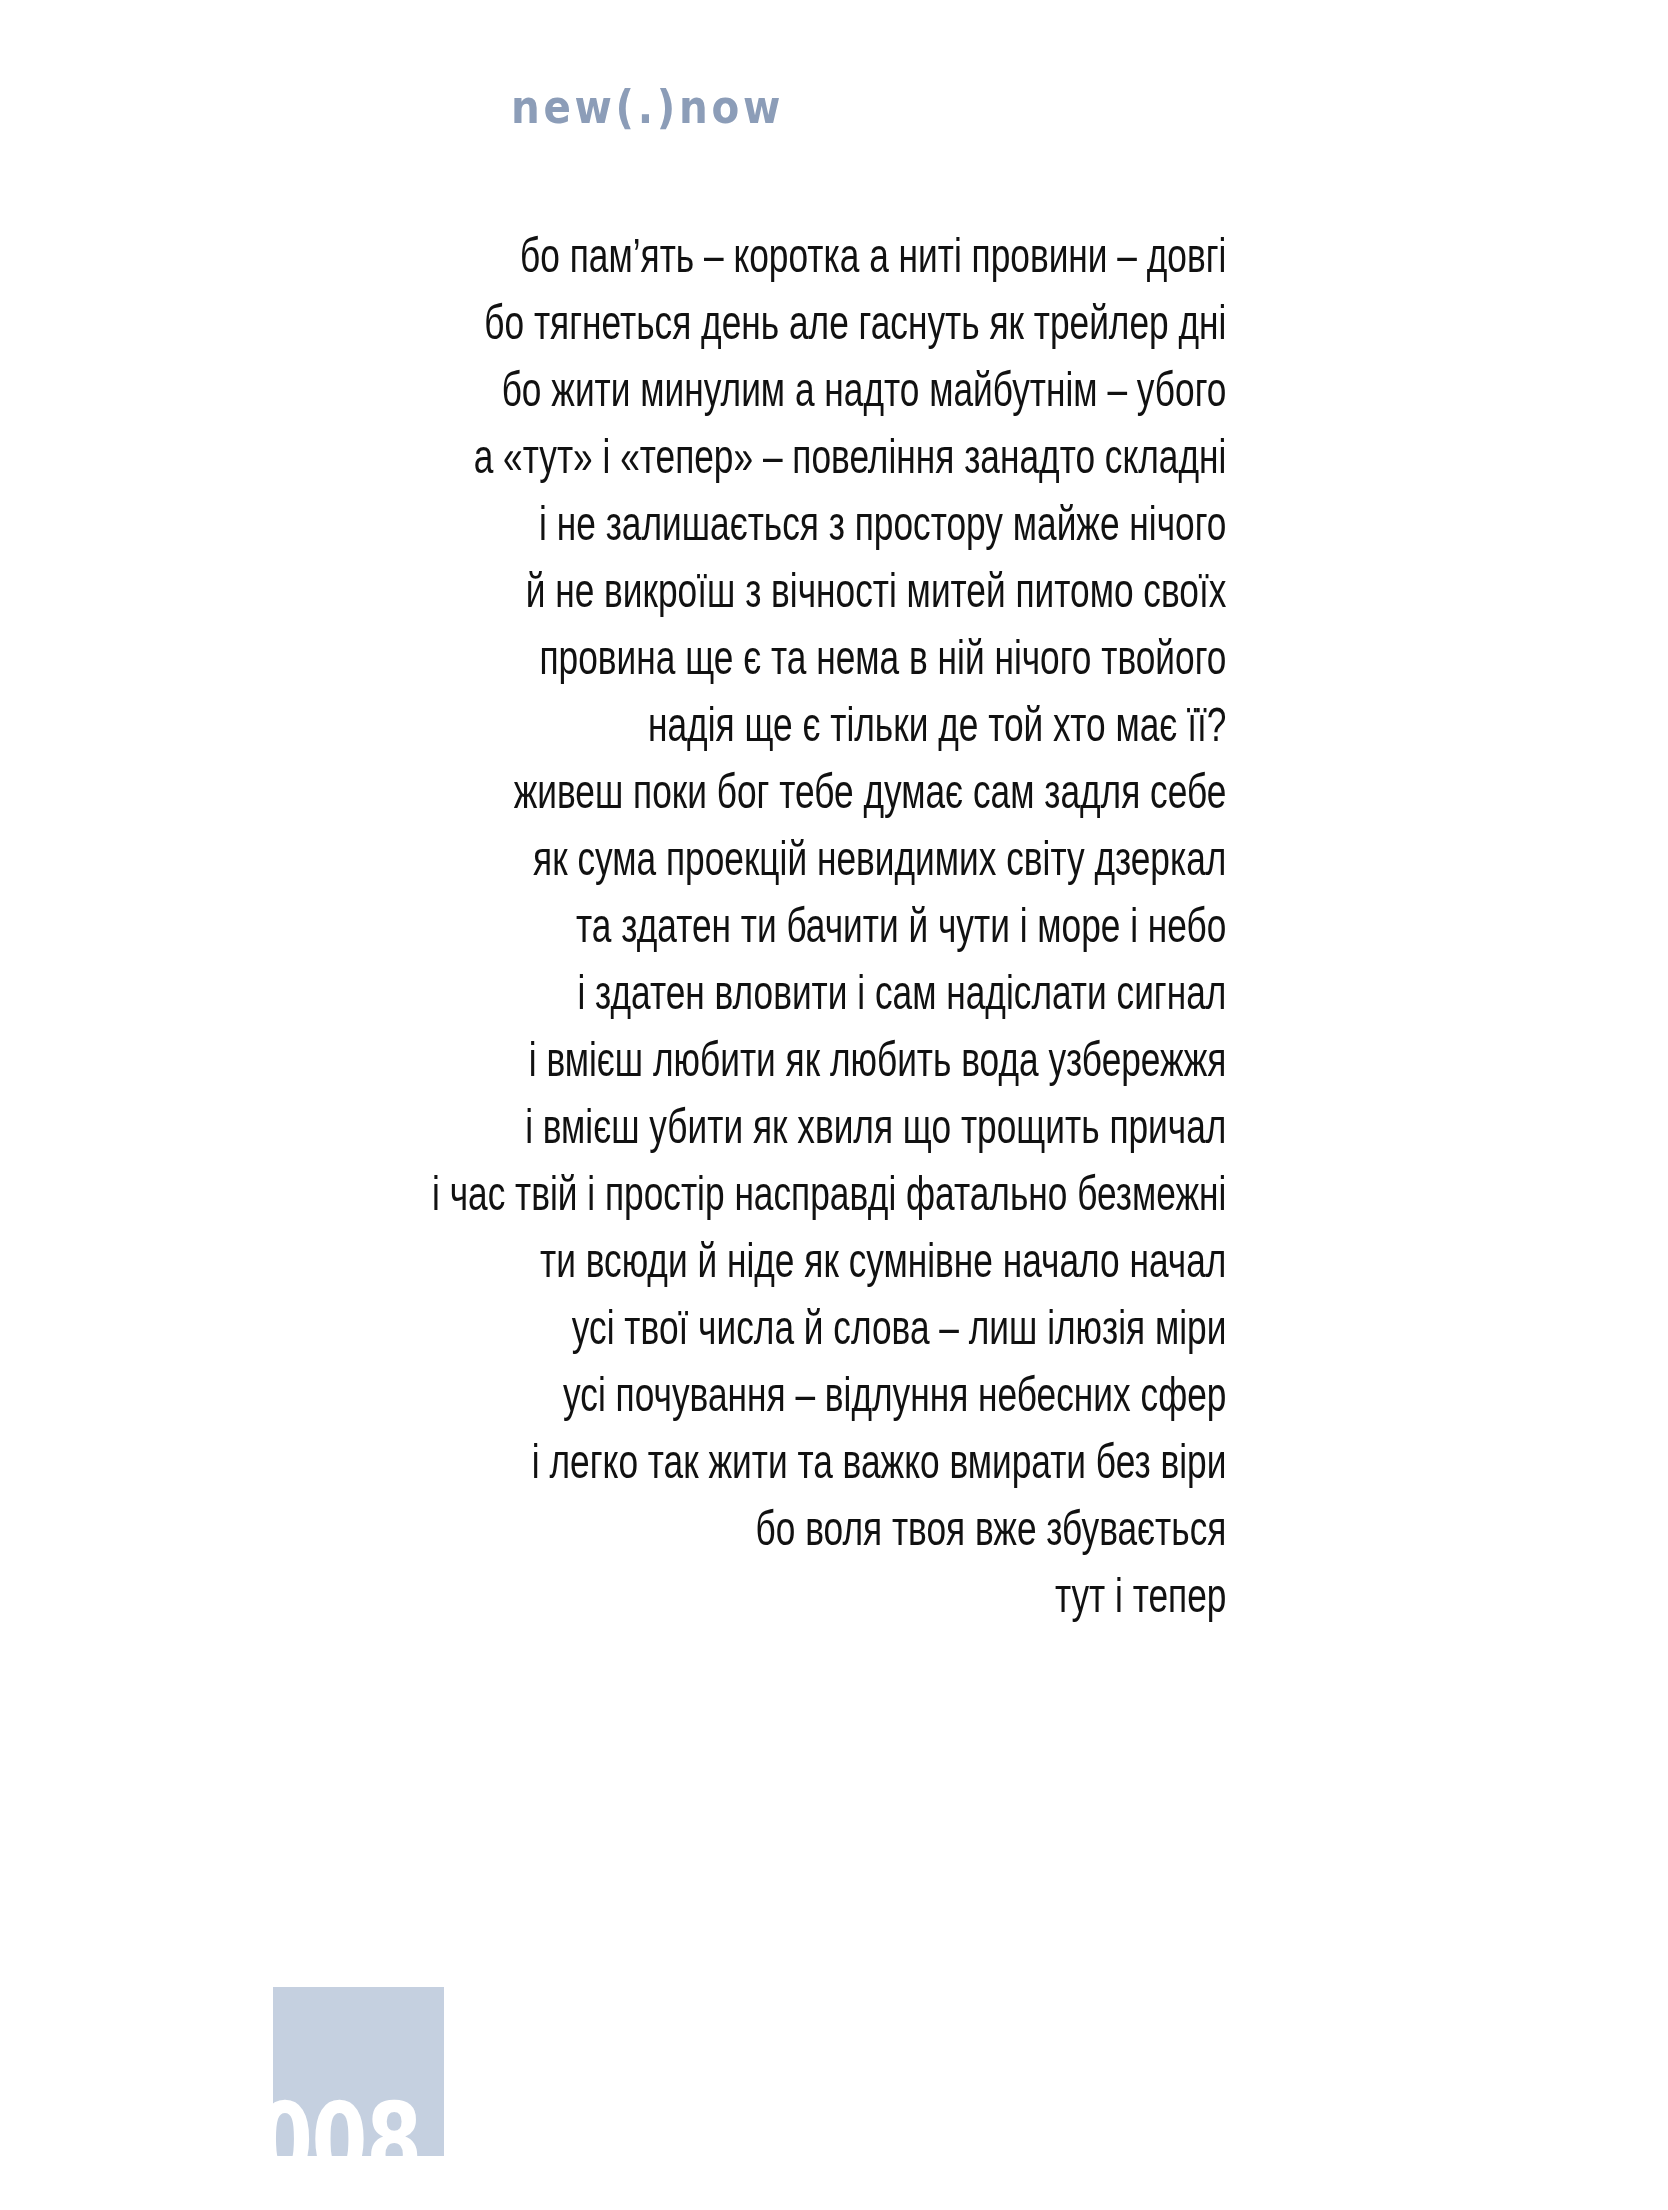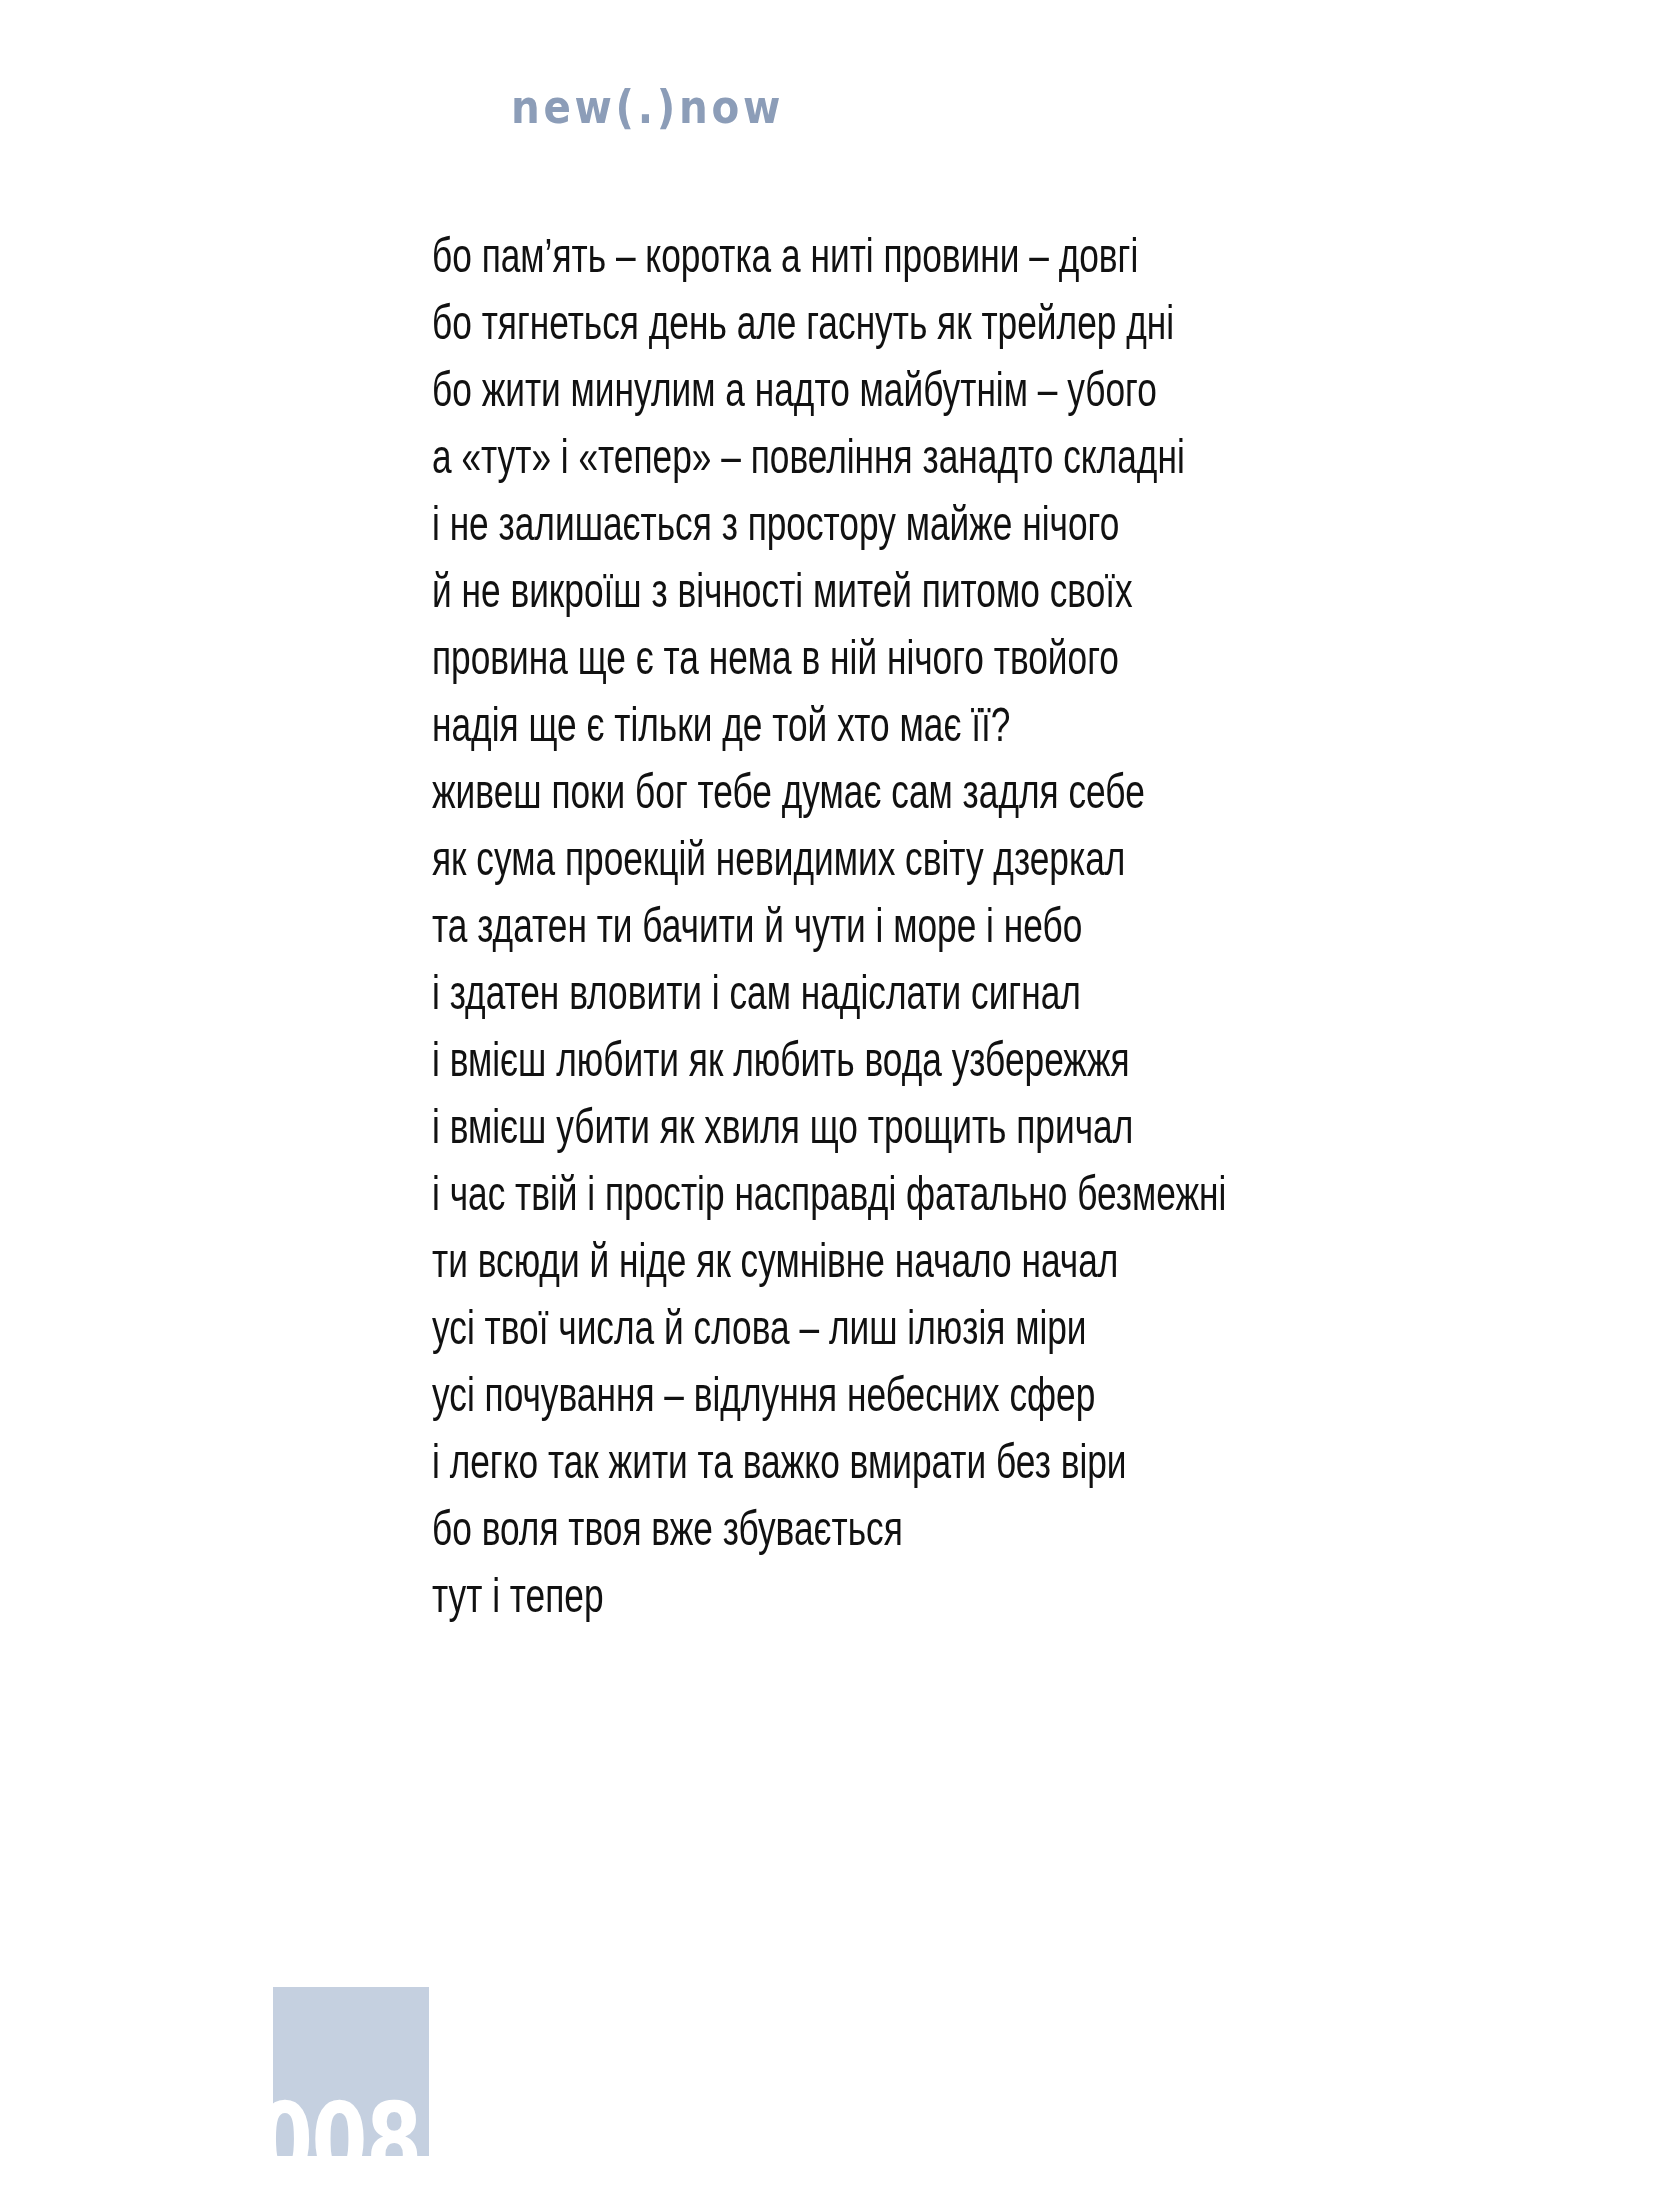--- a/index.html
+++ b/index.html
@@ -12,20 +12,21 @@
       height: 2210px;
       position: relative;
       overflow: hidden;
     }
     .page {
       position: absolute;
       left: 0; top: 0;
       width: 1669px;
       height: 2210px;
       background: #ffffff;
+      text-align: right;
     }
     .running-header {
       position: absolute;
       left: 511px;
       top: 76px;
       font-family: "DejaVu Sans", sans-serif;
       font-size: 47px;
       font-weight: bold;
       letter-spacing: 4.3px;
       line-height: 61px;
@@ -48,21 +49,21 @@
       height: 67px;
       color: #111111;
       white-space: nowrap;
       transform-origin: left center;
       transform: scaleX(0.72);
     }
     .page-number-box {
       position: absolute;
       left: 273px;
       top: 1987px;
-      width: 156px;
+      width: 171px;
       height: 169px;
       overflow: hidden;
     }
     .page-number-text {
       position: absolute;
       left: -15.6px;
       top: 103px;
       font-family: "DejaVu Sans", sans-serif;
       font-weight: bold;
       font-size: 103px;

